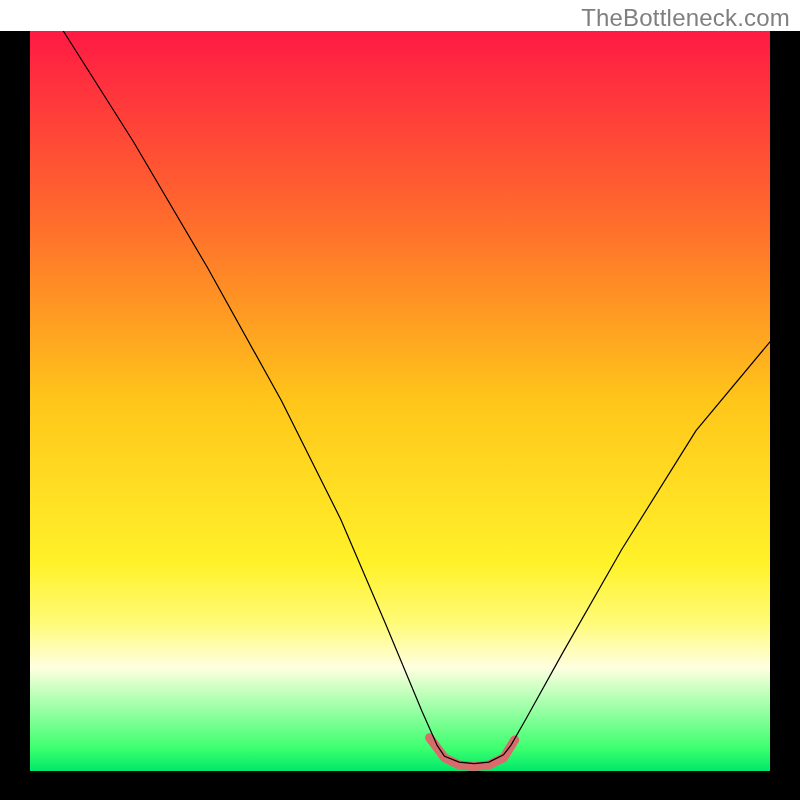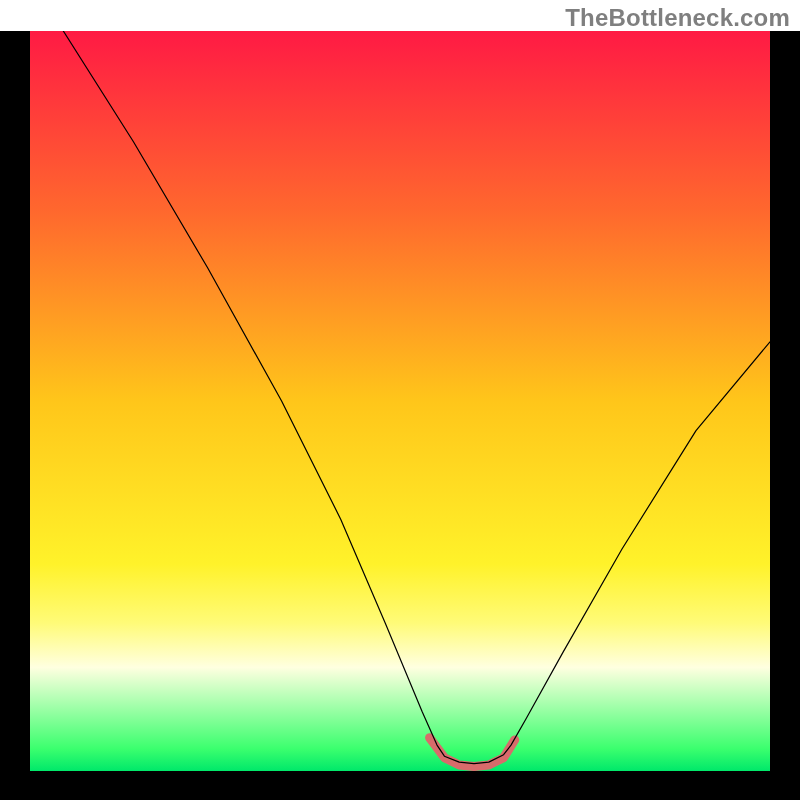--- a/index.html
+++ b/index.html
@@ -22,21 +22,21 @@
     top: 0; left: 0;
     width: 800px; height: 31px;
     background: #fff;
   }
   .watermark {
     position: absolute;
     top: 4px;
     right: 10px;
     color: #7f7f7f;
     font-size: 24px;
-    font-weight: 700;
+    font-weight: 400;
     letter-spacing: 0.2px;
   }
   .plot-wrap {
     position: absolute;
     left: 30px;
     top: 31px;
     width: 740px;
     height: 740px;
   }
   svg.plot {

